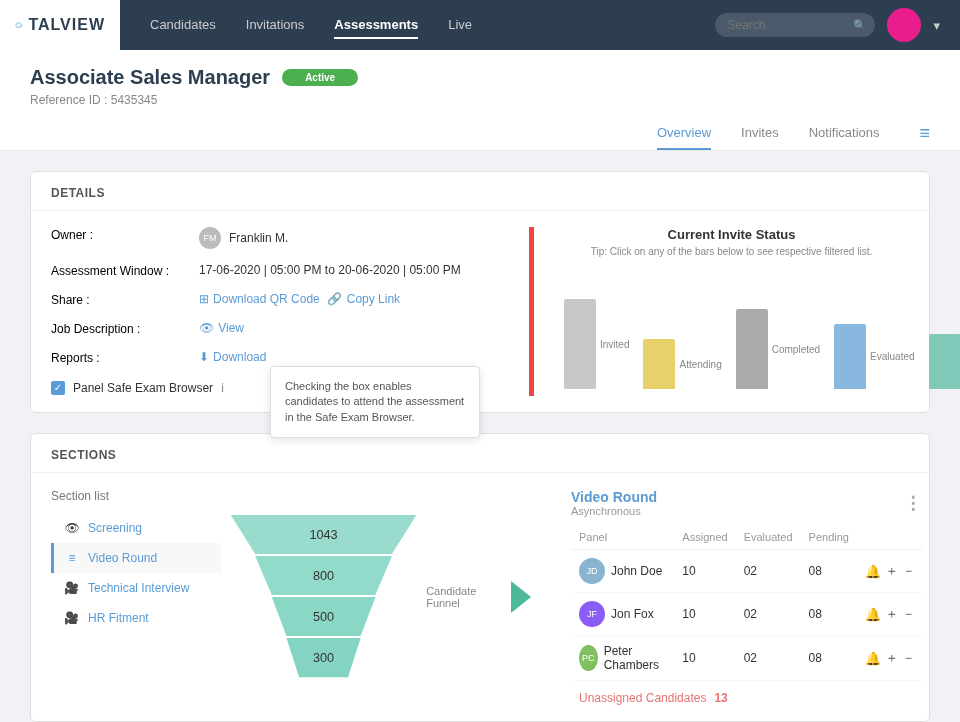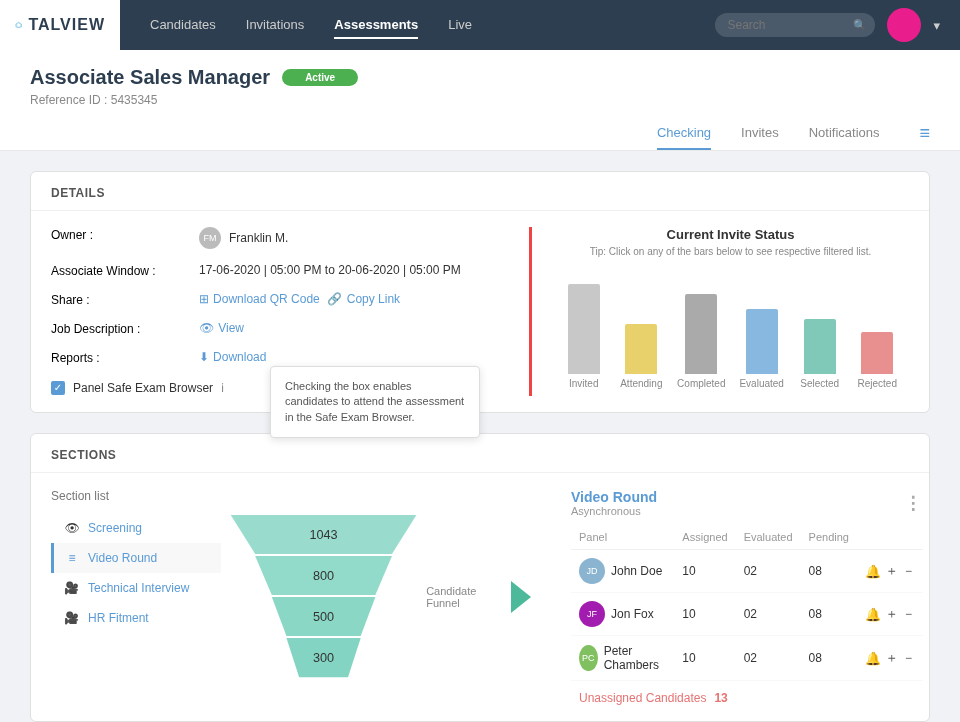--- a/index.html
+++ b/index.html
@@ -247,21 +247,21 @@
       left: 270px;
       top: 366px;
       z-index: 10;
       line-height: 1.4;
     }
 
     
     .details-right {
       width: 380px;
       flex-shrink: 0;
-      border-left: 3px solid #ef4444;
+      border-left: 5px solid #ef4444;
       padding-left: 20px;
     }
     .chart-title {
       font-size: 13px;
       font-weight: 600;
       color: #333;
       text-align: center;
       margin-bottom: 4px;
     }
     .chart-tip {
@@ -272,21 +272,20 @@
     }
     .chart-area {
       display: flex;
       align-items: flex-end;
       gap: 14px;
       height: 120px;
       padding: 0 10px;
     }
     .bar-group {
       display: flex;
-      flex-direction: column;
       align-items: center;
       gap: 4px;
       flex: 1;
     }
     .bar {
       width: 32px;
       border-radius: 2px 2px 0 0;
     }
     .bar-label {
       font-size: 10px;
@@ -460,21 +459,21 @@
   </div>
 </nav>
 
 <div class="page-header">
   <div class="page-title-row">
     <h1 class="page-title">Associate Sales Manager</h1>
     <span class="badge-active">Active</span>
   </div>
   <p class="ref-id">Reference ID : 5435345</p>
   <div class="page-tabs">
-    <span class="page-tab active">Checking</span>
+    <span class="page-tab active">Overview</span>
     <span class="page-tab">Invites</span>
     <span class="page-tab">Notifications</span>
     <span class="hamburger-icon">≡</span>
   </div>
 </div>
 
 <div class="main-content">
 
   <div class="card">
     <div class="card-section-title">DETAILS</div>
@@ -483,21 +482,21 @@
 
         <div class="detail-row">
           <span class="detail-label">Owner :</span>
           <span class="detail-value">
             <span class="owner-avatar">FM</span>
             <span>Franklin M.</span>
           </span>
         </div>
 
         <div class="detail-row">
-          <span class="detail-label">Associate Window :</span>
+          <span class="detail-label">Assessment Window :</span>
           <span class="detail-value">17-06-2020 | 05:00 PM to 20-06-2020 | 05:00 PM</span>
         </div>
 
         <div class="detail-row">
           <span class="detail-label">Share :</span>
           <span class="detail-value">
             <span class="link-btn">
               <span>⊞</span>
               <span>Download QR Code</span>
             </span>
@@ -659,21 +658,21 @@
                 <div class="action-icons">
                   <span class="action-icon">🔔</span>
                   <span class="action-icon">＋</span>
                   <span class="action-icon">－</span>
                 </div>
               </td>
             </tr>
             <tr>
               <td>
                 <div class="panel-name-cell">
-                  <div class="panel-avatar" style="background:#a21caf;">JF</div>
+                  <div class="panel-avatar" style="background:#8b5cf6;">JF</div>
                   <span>Jon Fox</span>
                 </div>
               </td>
               <td>10</td>
               <td>02</td>
               <td>08</td>
               <td>
                 <div class="action-icons">
                   <span class="action-icon">🔔</span>
                   <span class="action-icon">＋</span>

